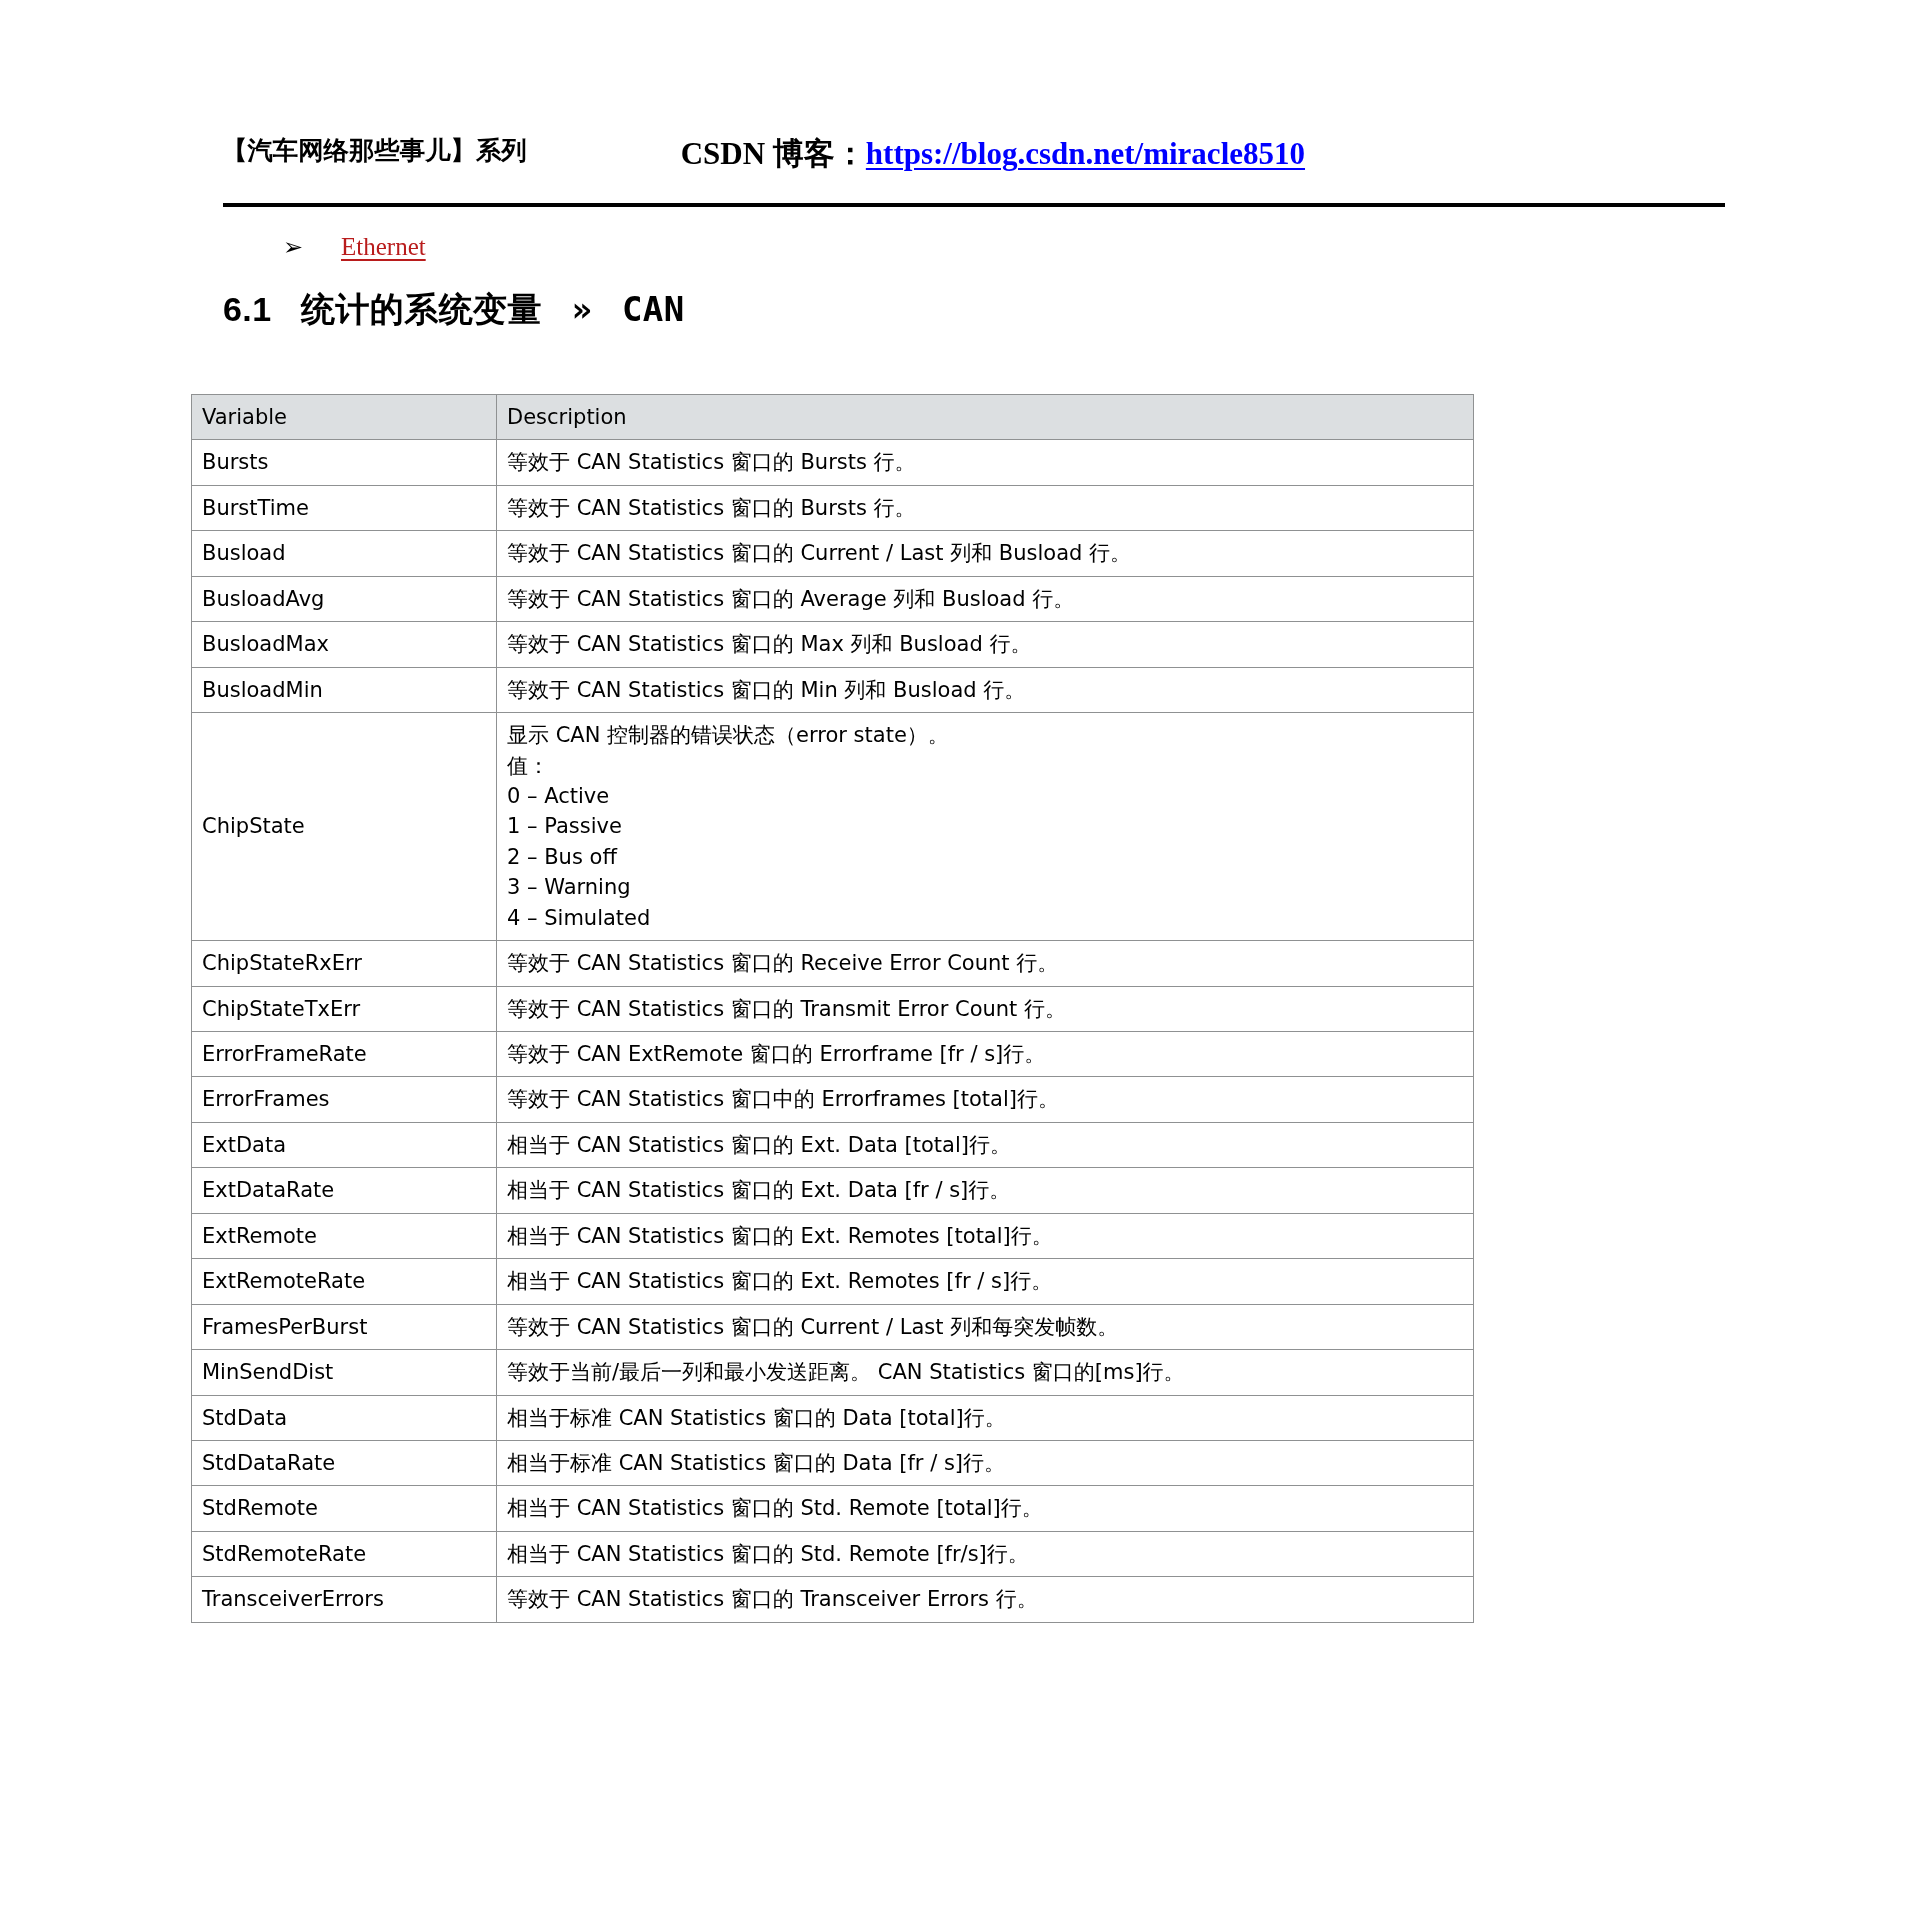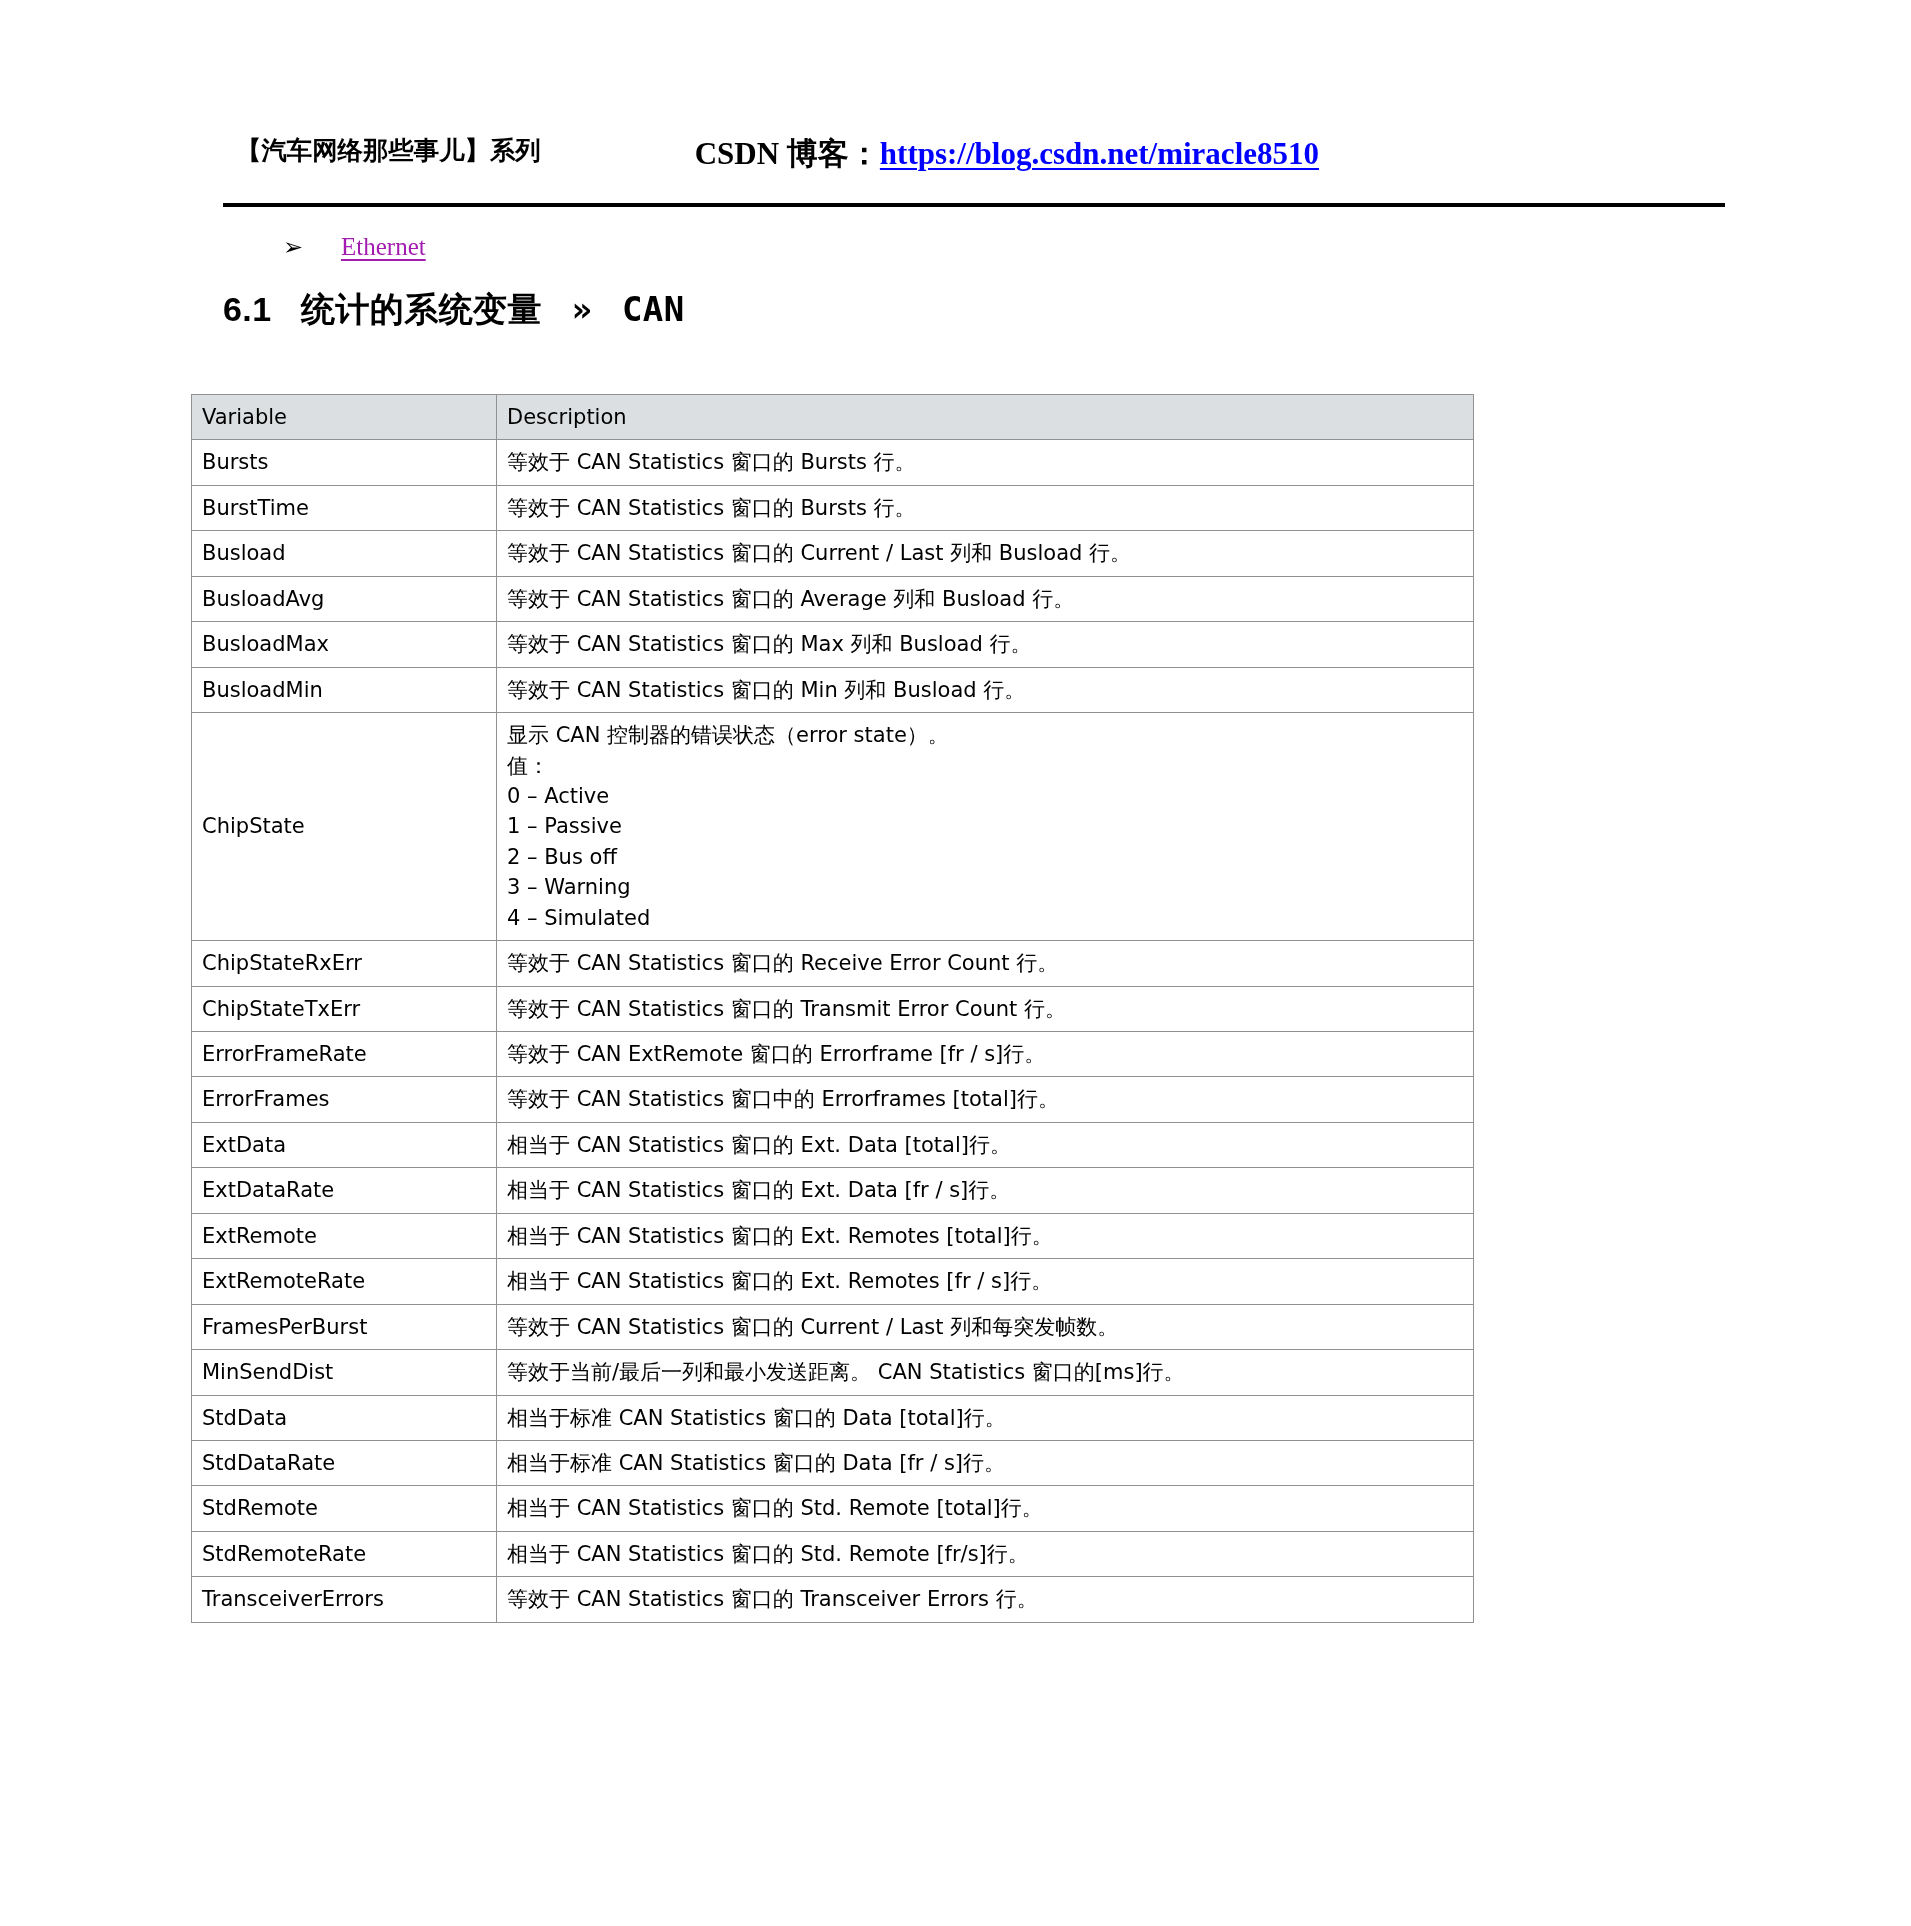--- a/index.html
+++ b/index.html
@@ -17,21 +17,21 @@
   .page {
     position: relative;
     width: 1911px;
     height: 2703px;
     padding: 0;
   }
 
   
   .page-header {
     position: absolute;
-    left: 236px;
+    left: 222px;
     top: 137px;
     width: 1510px;
     height: 58px;
     display: flex;
     align-items: flex-start;
   }
   .hdr-left {
     font-family: "Liberation Serif", "DejaVu Serif", serif;
     font-weight: bold;
     font-size: 25.4px;
@@ -77,21 +77,21 @@
     font-size: 24px;
     line-height: 1;
     color: #000;
     width: 58px;
     display: inline-block;
   }
   .bullet-link {
     font-family: "Liberation Serif", "DejaVu Serif", serif;
     font-size: 25px;
     font-weight: normal;
-    color: #a21caf;
+    color: #b91c1c;
     text-decoration: underline;
     text-decoration-thickness: 2.3px;
     text-underline-offset: 3.9px;
   }
 
   
   h2.section-heading {
     position: absolute;
     margin: 0;
     padding: 0;

